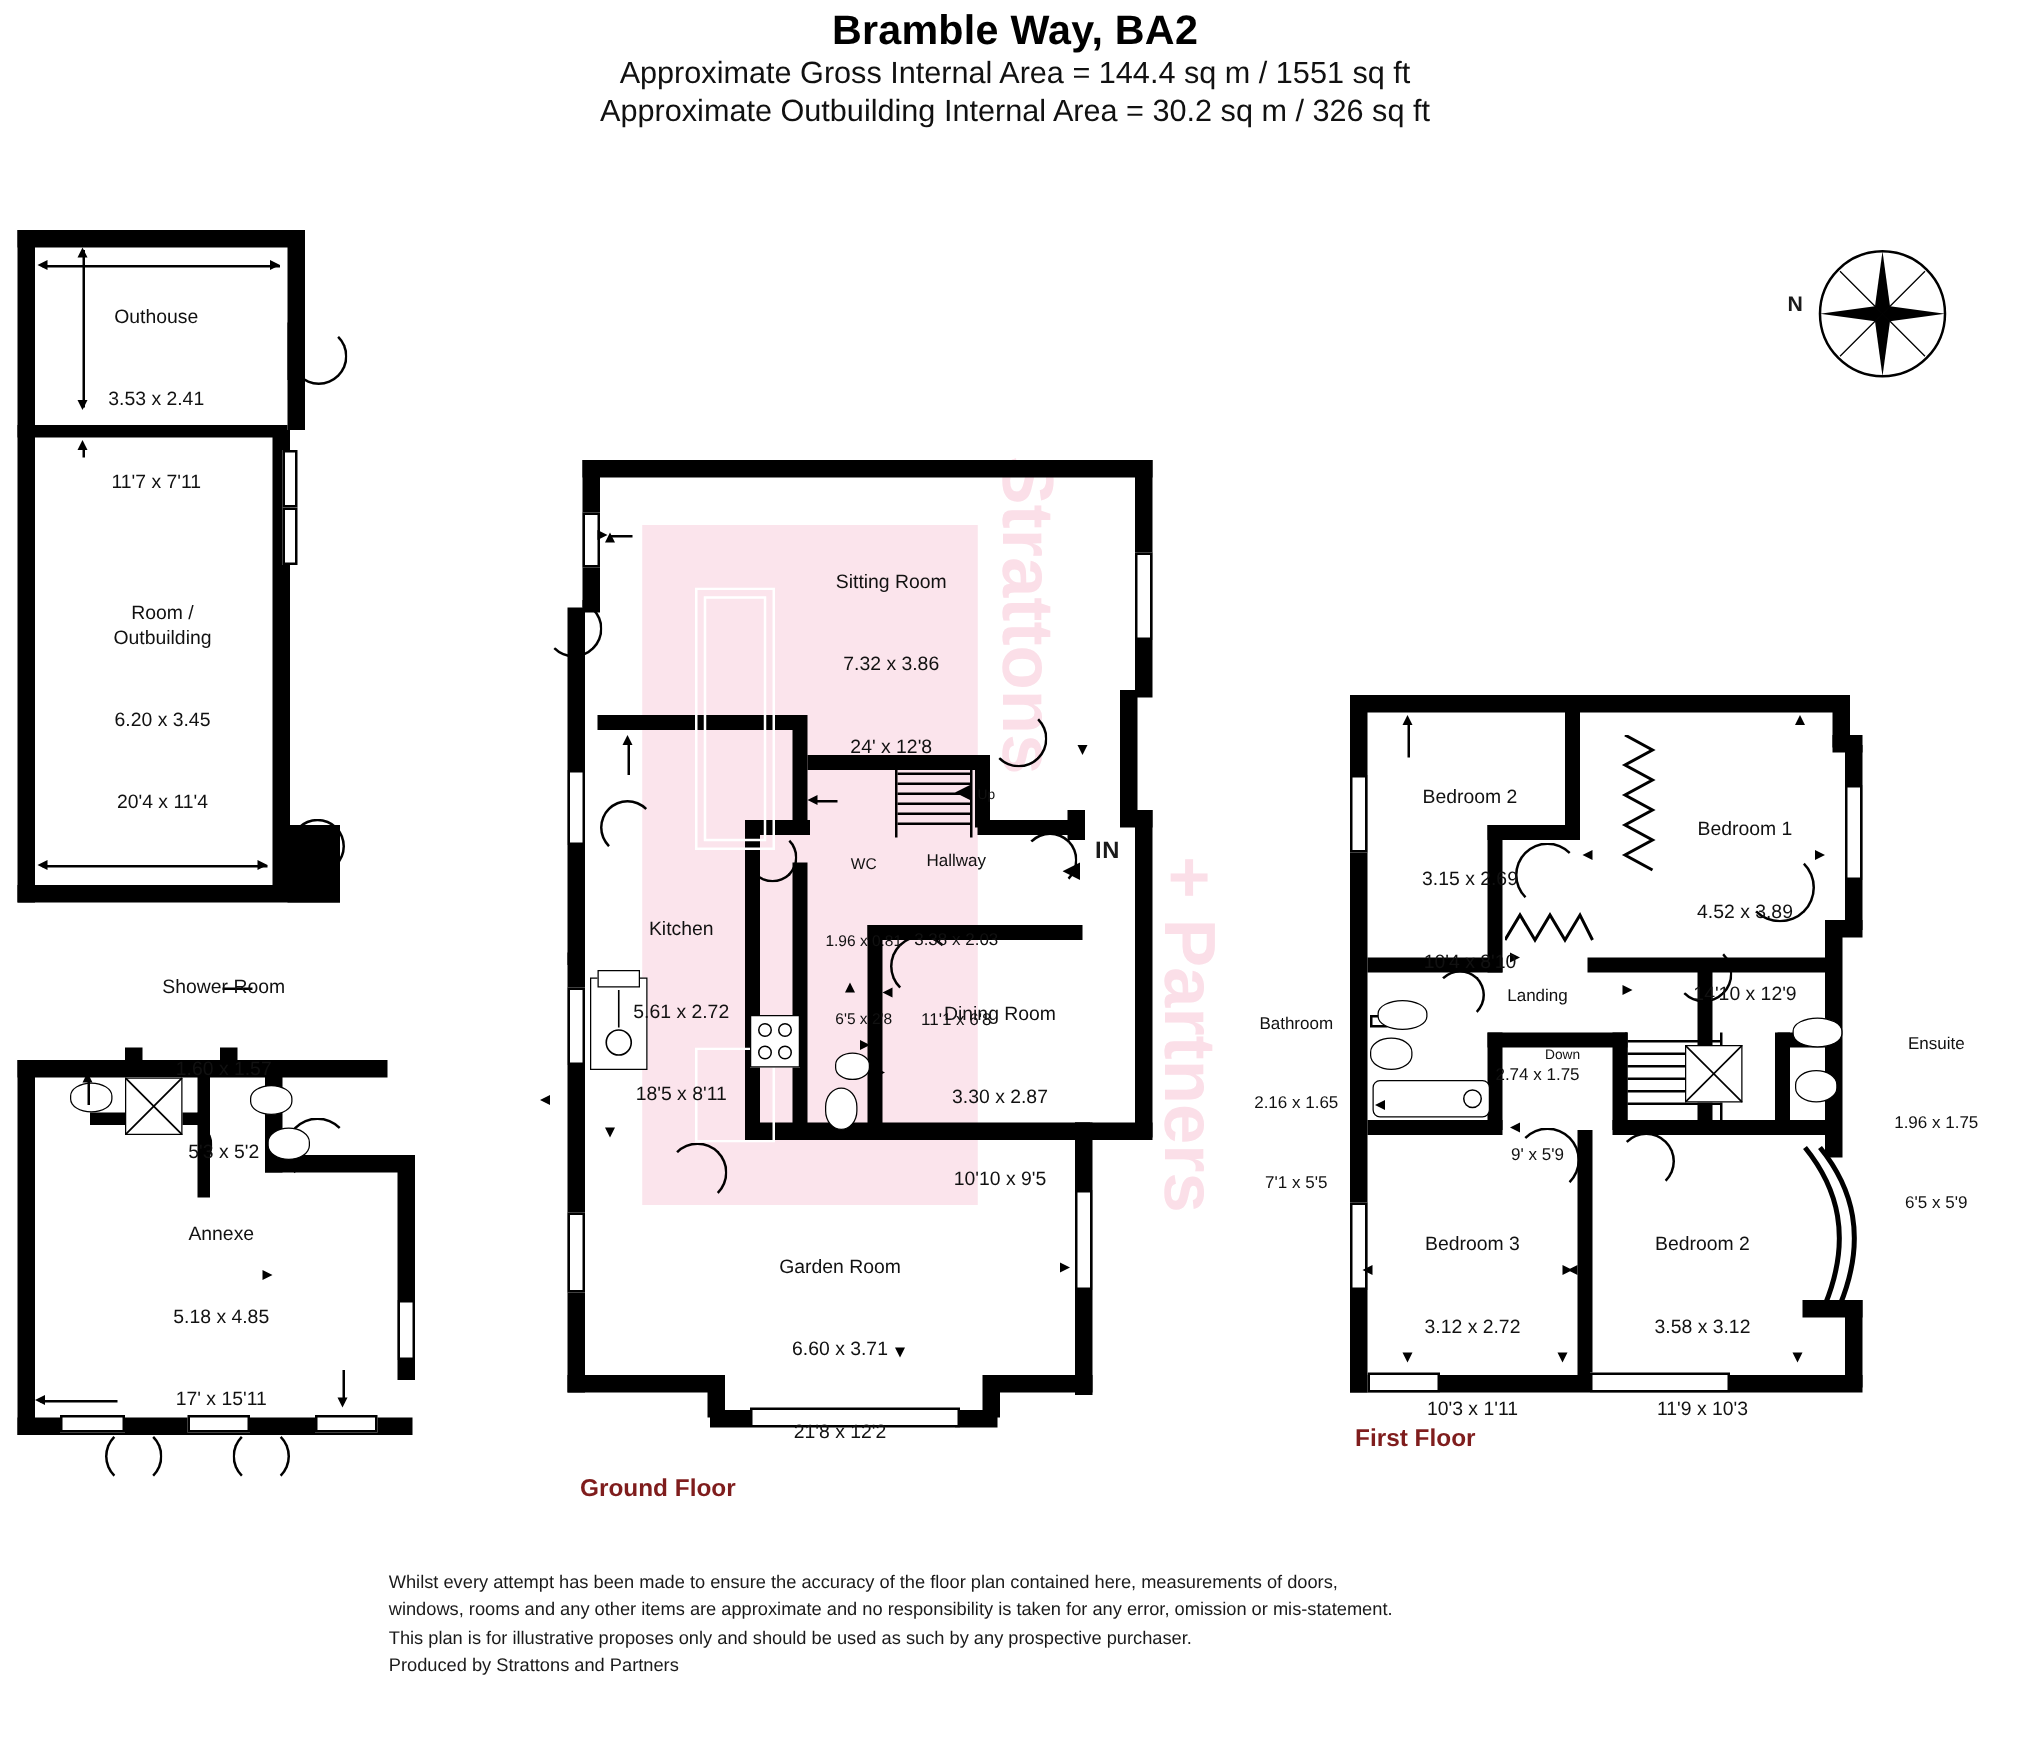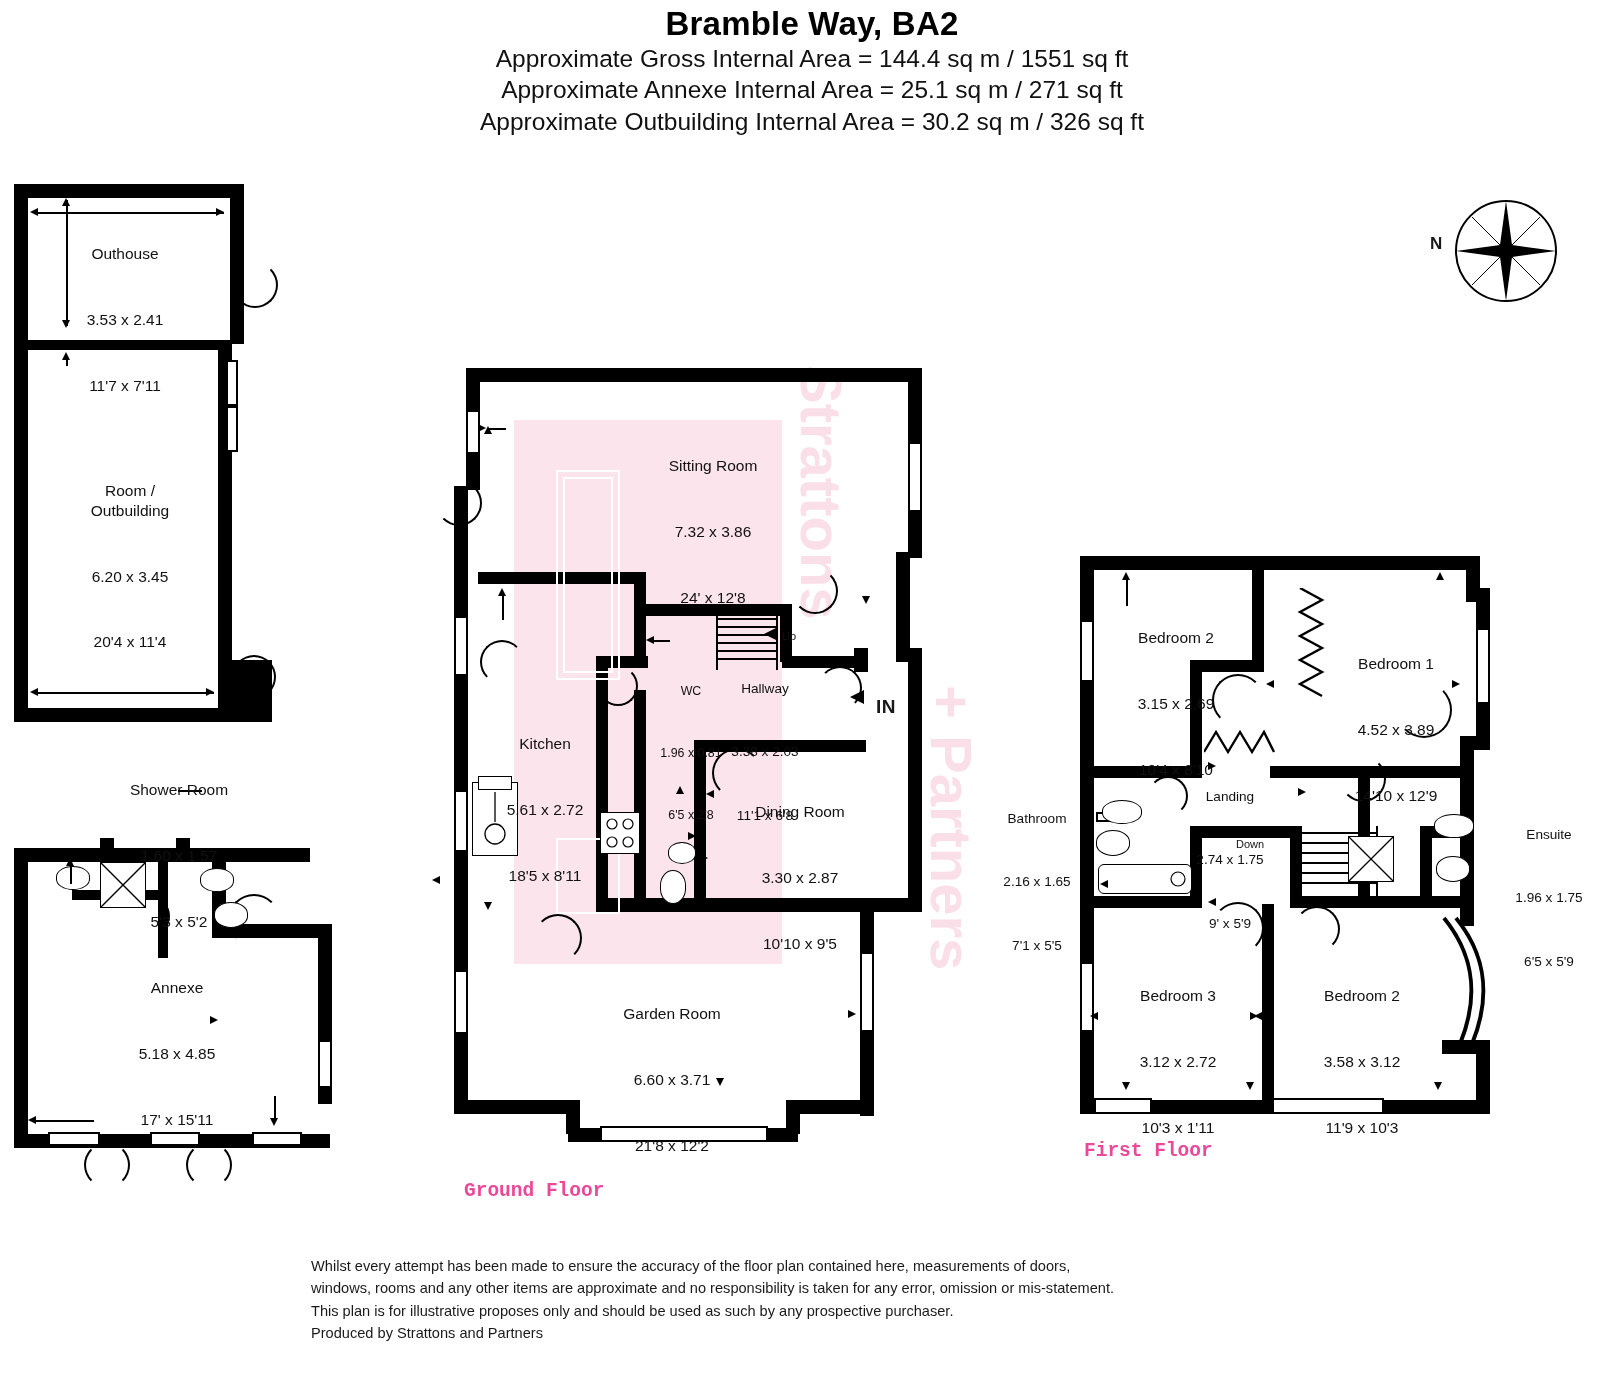--- a/index.html
+++ b/index.html
@@ -50,22 +50,21 @@
     font-size: 14.6px;
     line-height: 1.54;
     color: #1a1a1a;
   }
 
   
   .floor-caption {
     position: absolute;
     font-size: 19.5px;
     font-weight: bold;
-    color: #ec4899;
-    font-family: Liberation Mono, monospace;
+    color: #7f1d1d;
   }
 
   
   .wall {
     position: absolute;
     background: #000000;
   }
   .win {
     position: absolute;
     background: #ffffff;
@@ -185,21 +184,20 @@
   }
 </style>
 </head>
 <body>
 
 <div id="page">
 
   <div id="header">
     <div id="title">Bramble Way, BA2</div>
     <div class="area-line">Approximate Gross Internal Area = 144.4 sq m / 1551 sq ft</div>
-    <div class="area-line">Approximate Annexe Internal Area = 25.1 sq m / 271 sq ft</div>
     <div class="area-line">Approximate Outbuilding Internal Area = 30.2 sq m / 326 sq ft</div>
   </div>
 
   <div id="compass">
     <svg width="110" height="110" viewBox="0 0 110 110">
       <circle cx="58" cy="55" r="50" fill="none" stroke="#000" stroke-width="2"></circle>
       <polygon points="58,5 64,49 58,55 52,49" fill="#000"></polygon>
       <polygon points="58,105 64,61 58,55 52,61" fill="#000"></polygon>
       <polygon points="8,55 52,61 58,55 52,49" fill="#000"></polygon>
       <polygon points="108,55 64,61 58,55 64,49" fill="#000"></polygon>
@@ -421,21 +419,21 @@
     <div class="arrow ar-left" style="left:432px; top:876px;"></div>
     <div class="arrow ar-right" style="left:210px; top:1016px;"></div>
     <div class="arrow ar-right" style="left:848px; top:1010px;"></div>
     <div class="arrow ar-down" style="left:716px; top:1078px;"></div>
     <div class="arrow ar-down" style="left:484px; top:902px;"></div>
     <div class="arrow ar-left" style="left:706px; top:790px;"></div>
     <div class="arrow ar-right" style="left:700px; top:854px;"></div>
     <div class="arrow ar-right" style="left:688px; top:832px;"></div>
     <div class="arrow ar-up" style="left:676px; top:786px;"></div>
 
-    <div class="in-label" style="left:876px; top:696px;">IN</div>
+    <div class="in-label" style="left:876px; top:670px;">IN</div>
     <svg style="position:absolute; left:850px; top:688px;" width="24" height="18">
       <polygon points="0,9 14,2 14,16" fill="#000"></polygon>
     </svg>
 
     <div class="room-label" style="left:628px; top:456px; width:170px;">
       <span class="nm">Sitting Room</span>
       <span class="d1">7.32 x 3.86</span>
       <span class="d2">24' x 12'8</span>
     </div>
     <div class="room-label tiny-label" style="left:636px; top:684px; width:110px;">

